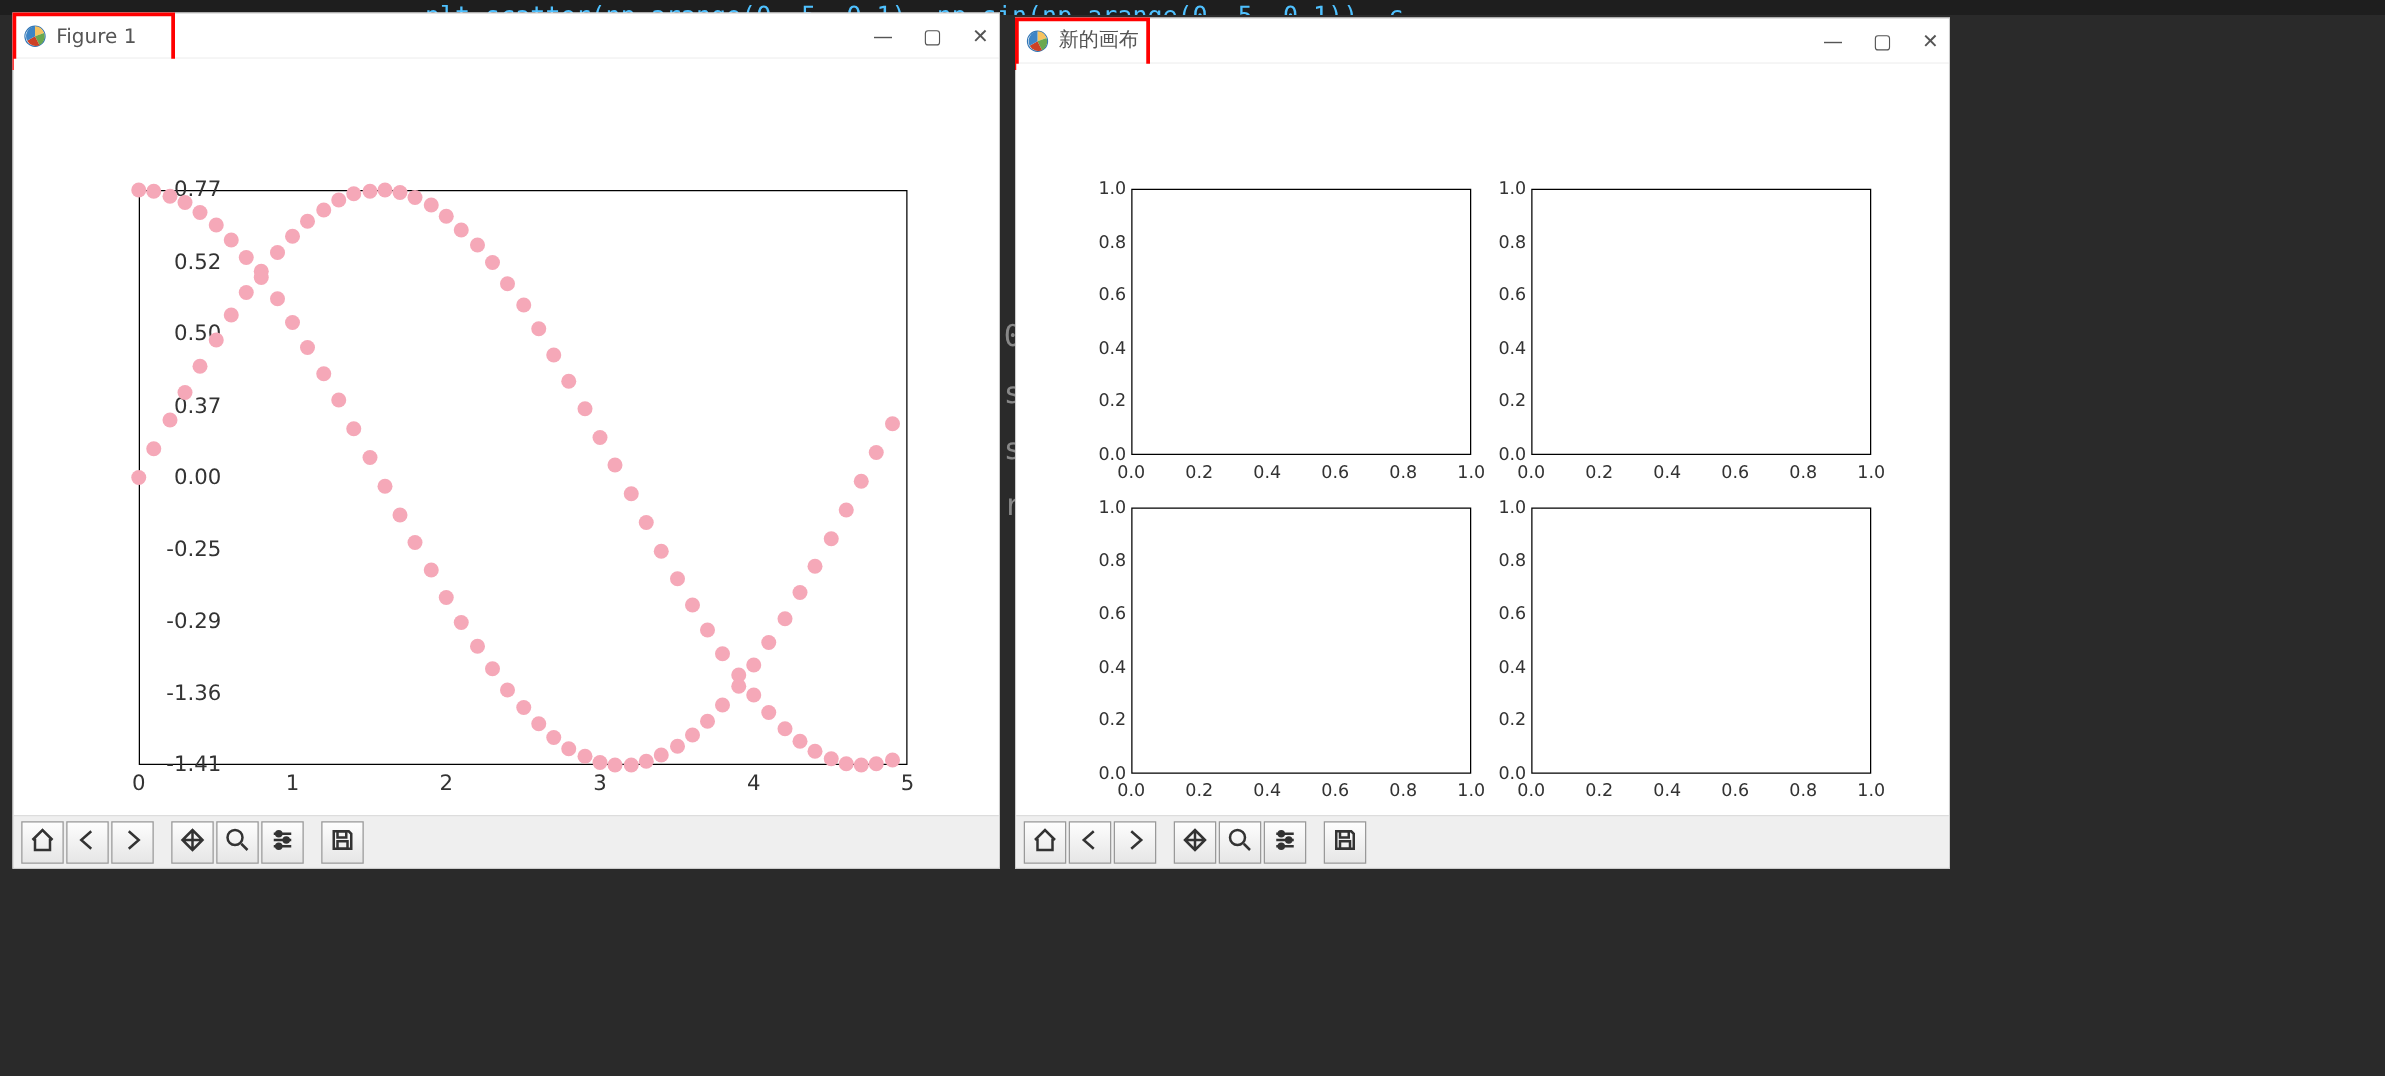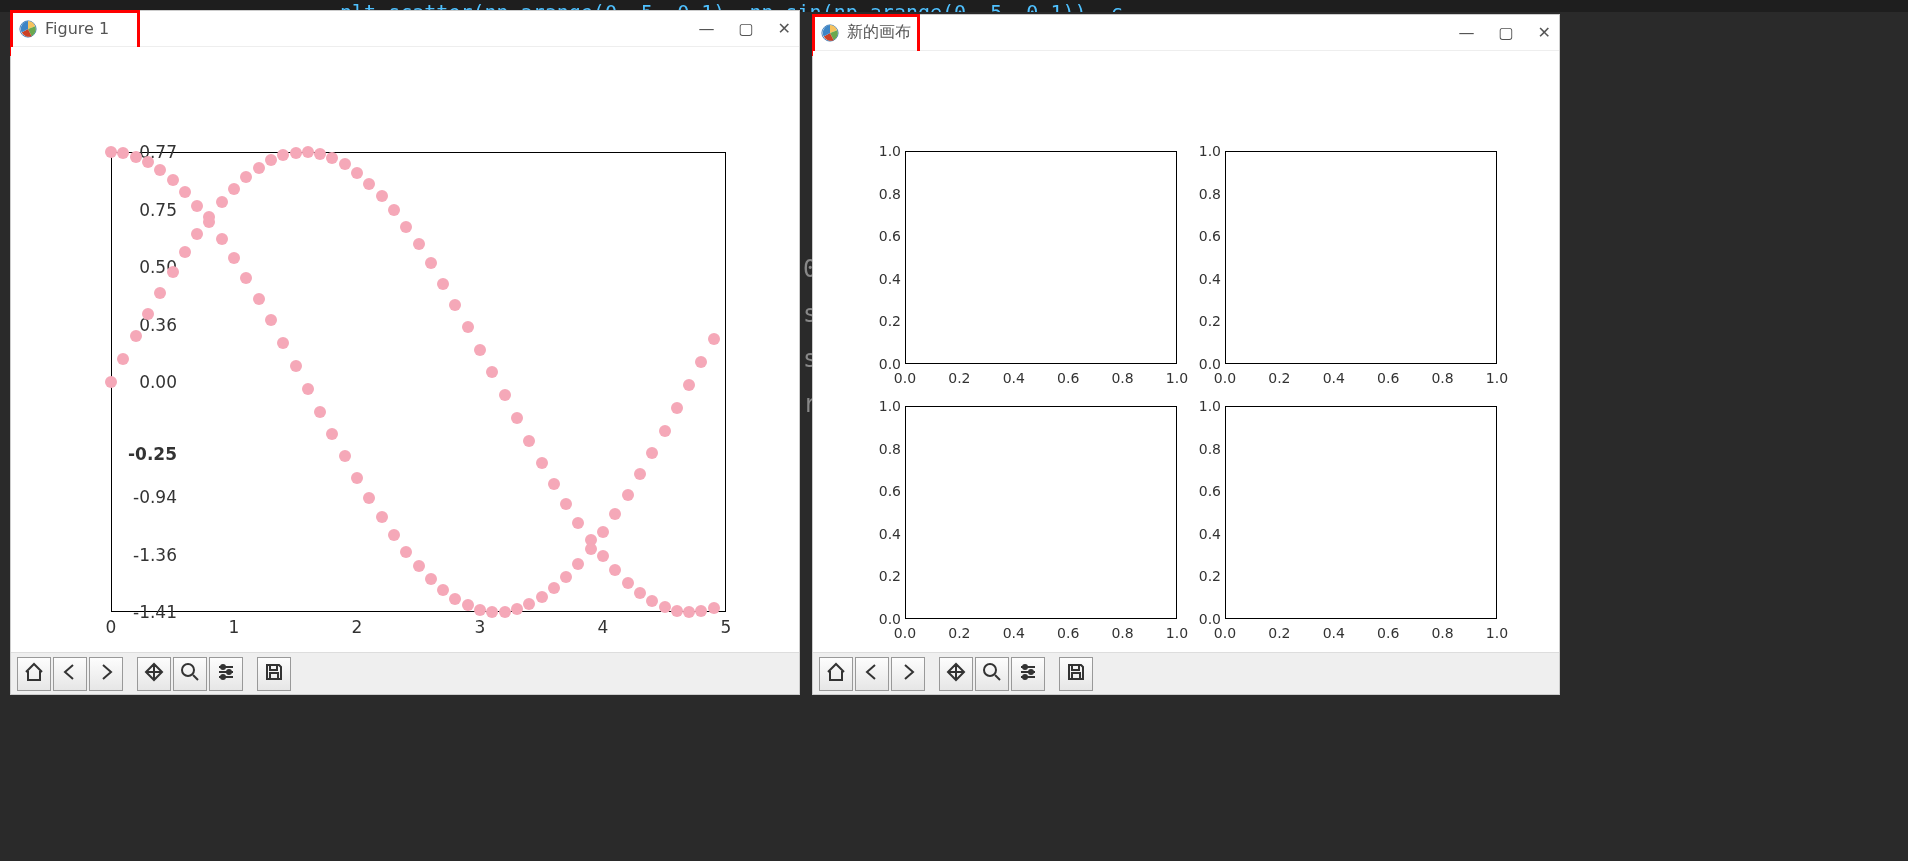--- a/index.html
+++ b/index.html
@@ -163,26 +163,26 @@
       <span>✕</span>
     </div>
     <div class="highlight-box" id="hl1"></div>
   </div>
 
   <div class="plot-body">
     <div class="axes1" id="axes1"></div>
     <div id="ticks1"></div>
   <div class="ytick1" style="top: 565px;">-1.41</div>
       <div class="ytick1" style="top: 507.5px;">-1.36</div>
-      <div class="ytick1" style="top: 450px;">-0.94</div>
-      <div class="ytick1" style="top: 407px; font-weight: bold;">-0.25</div>
+      <div class="ytick1" style="top: 450px;">-0.29</div>
+      <div class="ytick1" style="top: 393px;">-0.25</div>
       <div class="ytick1" style="top: 335px;">0.00</div>
-      <div class="ytick1" style="top: 277.5px;">0.36</div>
+      <div class="ytick1" style="top: 277.5px;">0.37</div>
       <div class="ytick1" style="top: 220px;">0.50</div>
-      <div class="ytick1" style="top: 162.5px;">0.75</div>
+      <div class="ytick1" style="top: 162.5px;">0.52</div>
       <div class="ytick1" style="top: 105px;">0.77</div>
       <div class="xtick1" style="left: 100px;">0</div>
       <div class="xtick1" style="left: 223px;">1</div>
       <div class="xtick1" style="left: 346px;">2</div>
       <div class="xtick1" style="left: 469px;">3</div>
       <div class="xtick1" style="left: 592px;">4</div>
       <div class="xtick1" style="left: 715px;">5</div>
       <div class="dot" style="left: 100px; top: 335px; background: rgb(245, 168, 184);"></div>
       <div class="dot" style="left: 112.3px; top: 312px; background: rgb(245, 168, 184);"></div>
       <div class="dot" style="left: 124.6px; top: 289.23px; background: rgb(245, 168, 184);"></div>

